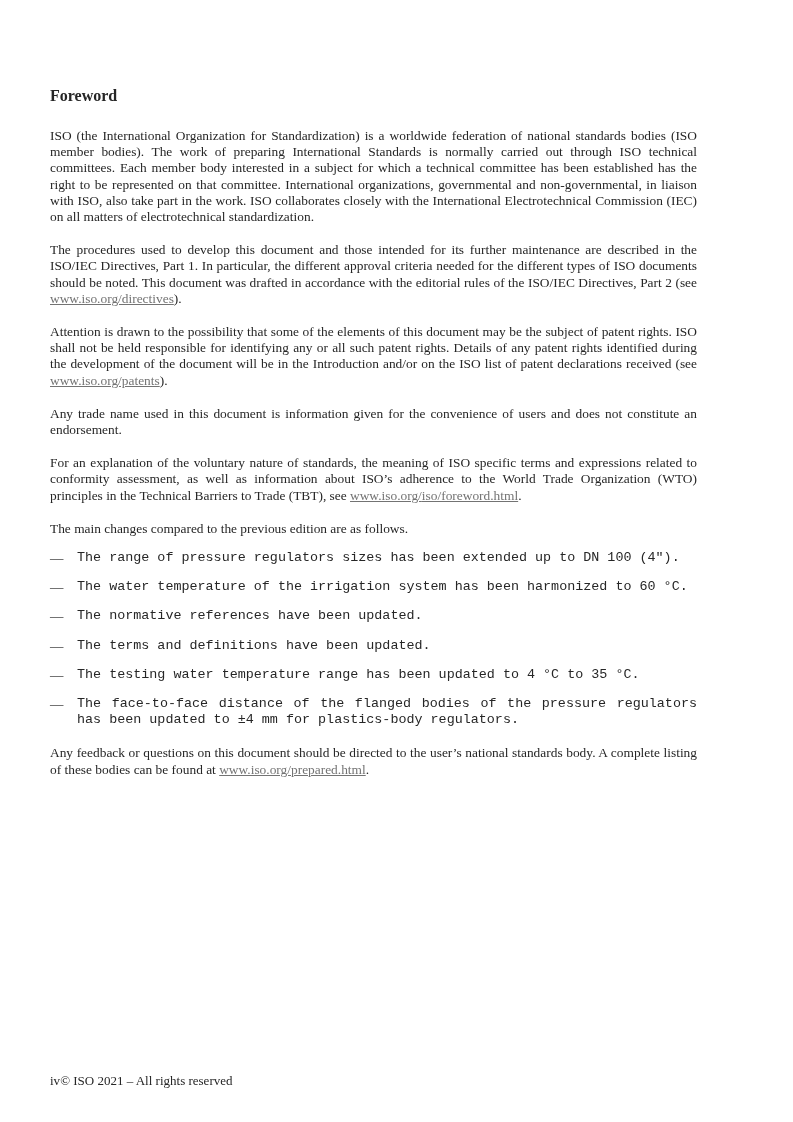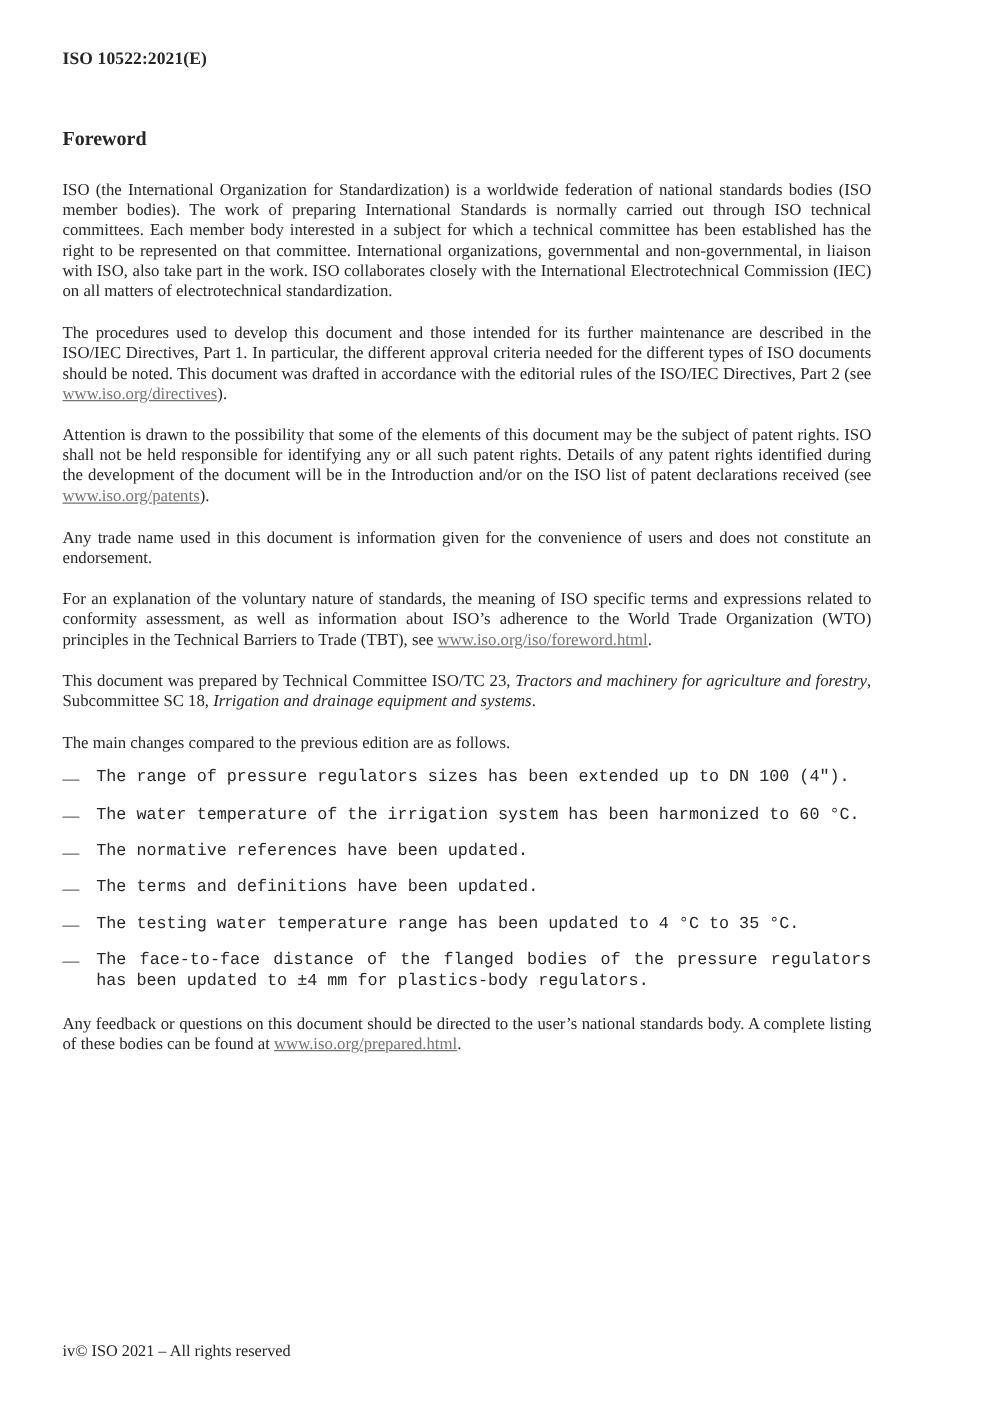--- a/index.html
+++ b/index.html
@@ -65,35 +65,33 @@
     justify-content: flex-start;
     font-size: 13px;
   }
   i { font-style: italic; }
 </style>
 </head>
 <body>
 
 <div class="page">
 
-  <div class="doc-header">ISO 10522:2021(E)</div>
 
   <h1 class="title">Foreword</h1>
 
   <p class="para first">ISO (the International Organization for Standardization) is a worldwide federation of national standards bodies (ISO member bodies). The work of preparing International Standards is normally carried out through ISO technical committees. Each member body interested in a subject for which a technical committee has been established has the right to be represented on that committee. International organizations, governmental and non-governmental, in liaison with ISO, also take part in the work. ISO collaborates closely with the International Electrotechnical Commission (IEC) on all matters of electrotechnical standardization.</p>
 
   <p class="para gap"><span>The procedures used to develop this document and those intended for its further maintenance are described in the ISO/IEC Directives, Part 1. In particular, the different approval criteria needed for the different types of ISO documents should be noted. This document was drafted in accordance with the editorial rules of the ISO/IEC Directives, Part 2 (see </span><a class="link">www.iso.org/directives</a><span>).</span></p>
 
   <p class="para gap"><span>Attention is drawn to the possibility that some of the elements of this document may be the subject of patent rights. ISO shall not be held responsible for identifying any or all such patent rights. Details of any patent rights identified during the development of the document will be in the Introduction and/or on the ISO list of patent declarations received (see </span><a class="link">www.iso.org/patents</a><span>).</span></p>
 
   <p class="para gap">Any trade name used in this document is information given for the convenience of users and does not constitute an endorsement.</p>
 
   <p class="para gap"><span>For an explanation of the voluntary nature of standards, the meaning of ISO specific terms and expressions related to conformity assessment, as well as information about ISO’s adherence to the World Trade Organization (WTO) principles in the Technical Barriers to Trade (TBT), see </span><a class="link"><span>www.iso.org/</span><wbr><span>iso/foreword.html</span></a><span>.</span></p>
 
-  <p class="para gap"><span>This document was prepared by Technical Committee ISO/TC 23, </span><i>Tractors and machinery for agriculture and forestry</i><span>, Subcommittee SC 18, </span><i>Irrigation and drainage equipment and systems</i><span>.</span></p>
 
 
   <p class="para gap">The main changes compared to the previous edition are as follows.</p>
 
   <div class="changes">
     <div class="bullet">
       <span class="dash">—</span>
       <span class="btext">The range of pressure regulators sizes has been extended up to DN 100 (4").</span>
     </div>
     <div class="bullet">

